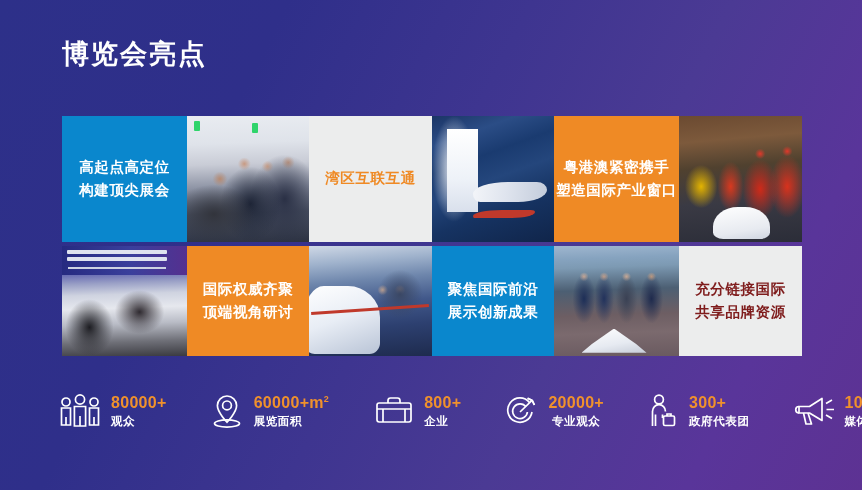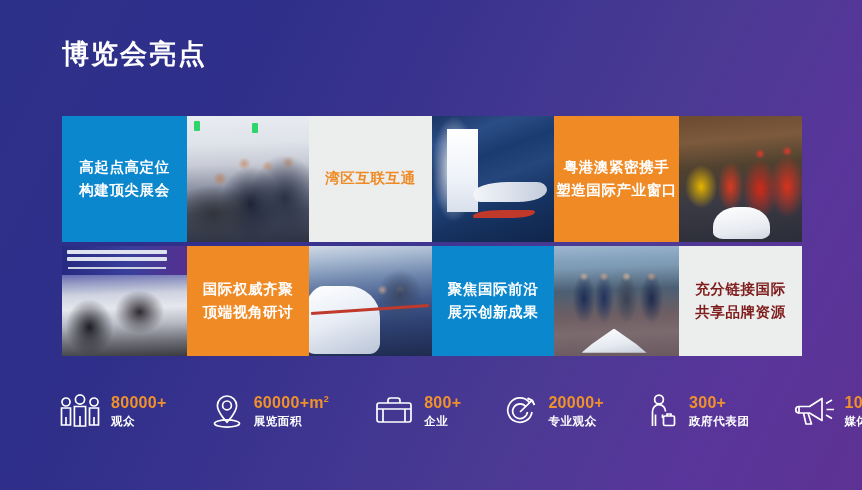--- a/index.html
+++ b/index.html
@@ -165,21 +165,21 @@
     letter-spacing: 0.3px; display: block; white-space: nowrap;
   }
   .stat .val sup { font-size: 9px; vertical-align: super; }
   .stat .lbl {
     font-size: 11.5px; font-weight: 700; color: #ffffff;
     letter-spacing: 0.6px; display: block; margin-top: 2px; white-space: nowrap;
   }
   .s0 { margin-left: 0px; }
   .s1 { margin-left: 42px; }
   .s2 { margin-left: 44px; }
-  .s3 { margin-left: 40px; }
+  .s3 { margin-left: 40px; text-align: center; }
   .s4 { margin-left: 42px; }
   .s5 { margin-left: 44px; }
 </style>
 </head>
 <body>
 
 <h1 class="page-title">博览会亮点</h1>
 
 <div class="tile-grid">
 

